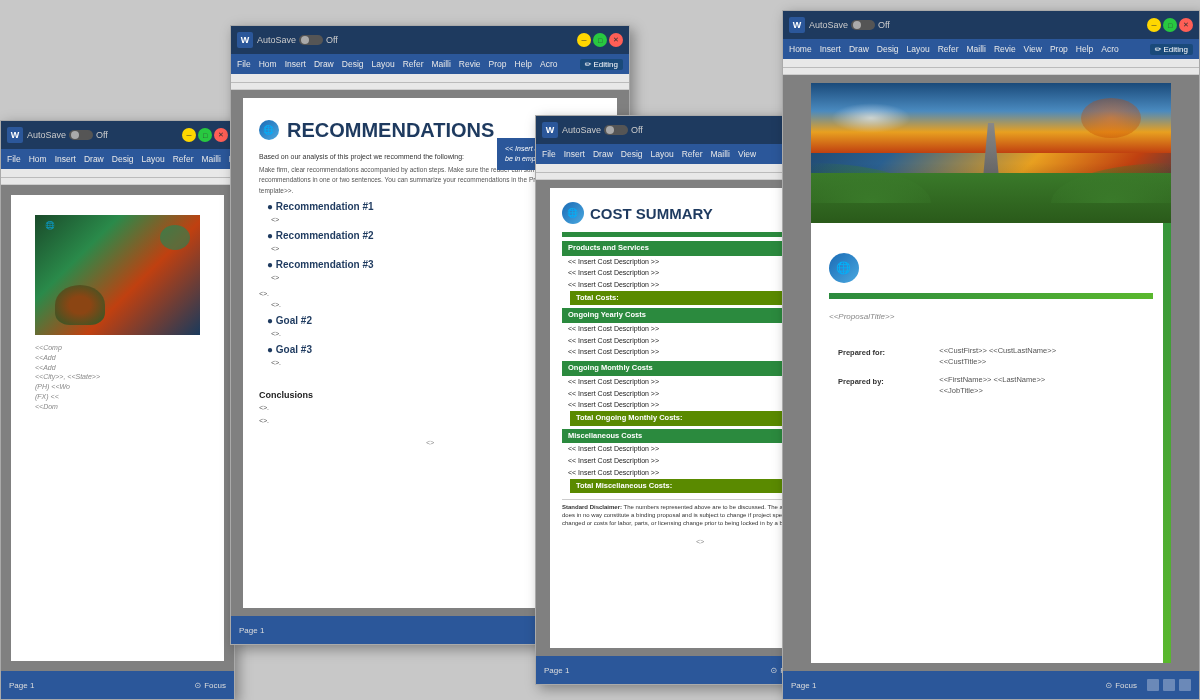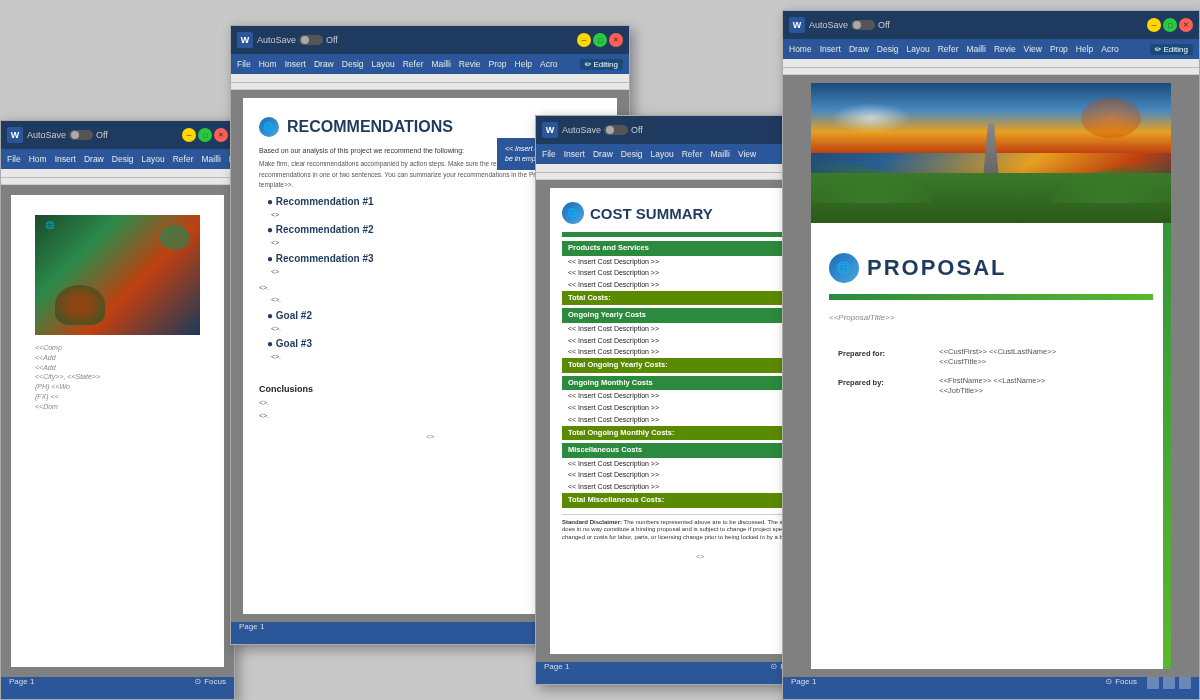--- a/index.html
+++ b/index.html
@@ -140,24 +140,24 @@
       min-height: 100%;
       padding: 20px 24px;
       position: relative;
       font-size: 7.5px;
       color: #222;
       line-height: 1.4;
     }
 
     
     .status-bar {
-      height: 22px;
+      height: 28px;
       background: #2b579a;
       display: flex;
-      align-items: flex-start;
+      align-items: center;
       padding: 0 8px;
       gap: 10px;
       flex-shrink: 0;
     }
     .status-bar span {
       color: #ddd;
       font-size: 8px;
     }
     .status-bar .focus-btn {
       margin-left: auto;
@@ -247,21 +247,21 @@
       font-weight: bold;
       padding: 2px 6px;
       margin: 3px 0 0;
     }
     .cost-total-row {
       background: #5a8a00;
       color: #fff;
       font-size: 7.5px;
       font-weight: bold;
       padding: 2px 6px;
-      margin: 0 0 2px;
+      margin: 0 8px 2px;
     }
     .cost-item {
       font-size: 7px;
       color: #222;
       padding: 1px 6px;
     }
     .cost-title-block {
       display: flex;
       align-items: center;
       gap: 6px;
@@ -481,21 +481,21 @@
   <div class="ruler"></div>
   <div class="page-area" style="padding:8px 12px;">
     <div class="doc-page" style="position:relative;padding:18px 16px;">
 
       <div class="doc-pull-quote">
         <span>&lt;&lt; Insert a pull quote that will be in emphasis text &gt;&gt;</span>
       </div>
 
       <div style="display:flex;align-items:center;gap:8px;margin-bottom:8px;">
         <div style="width:20px;height:20px;background:linear-gradient(135deg,#1a6bb5,#4aa8e0);border-radius:50%;display:flex;align-items:center;justify-content:center;color:#fff;font-size:9px;">🌐</div>
-        <div style="font-size:16px;font-weight:bold;color:#1e3a5f;">RECOMMENDATIONS</div>
+        <div style="font-size:20px;font-weight:bold;color:#1e3a5f;">RECOMMENDATIONS</div>
       </div>
 
       <div class="doc-text">Based on our analysis of this project we recommend the following:</div>
 
       <div style="margin-bottom:4px;">
         <span class="doc-text" style="font-size:6.5px;color:#555;">Make firm, clear recommendations accompanied by action steps.  Make sure the reader can summarize the recommendations in one or two sentences.  You can summarize your recommendations in the Project Summary template&gt;&gt;.</span>
       </div>
 
       <div class="doc-bullet">● Recommendation #1</div>
       <div class="doc-placeholder">&lt;<insert detailed="" description="" of="" required="" action="" step="" and="" ask="" client="" to="" take="">&gt;</insert></div>
@@ -575,21 +575,20 @@
       <div class="cost-section-header">Products and Services</div>
       <div class="cost-item">&lt;&lt; Insert Cost Description &gt;&gt;</div>
       <div class="cost-item">&lt;&lt; Insert Cost Description &gt;&gt;</div>
       <div class="cost-item">&lt;&lt; Insert Cost Description &gt;&gt;</div>
       <div class="cost-total-row">Total Costs:</div>
 
       <div class="cost-section-header">Ongoing Yearly Costs</div>
       <div class="cost-item">&lt;&lt; Insert Cost Description &gt;&gt;</div>
       <div class="cost-item">&lt;&lt; Insert Cost Description &gt;&gt;</div>
       <div class="cost-item">&lt;&lt; Insert Cost Description &gt;&gt;</div>
-      <div class="cost-total-row">Total Ongoing Yearly Costs:</div>
 
       <div class="cost-section-header">Ongoing Monthly Costs</div>
       <div class="cost-item">&lt;&lt; Insert Cost Description &gt;&gt;</div>
       <div class="cost-item">&lt;&lt; Insert Cost Description &gt;&gt;</div>
       <div class="cost-item">&lt;&lt; Insert Cost Description &gt;&gt;</div>
       <div class="cost-total-row">Total Ongoing Monthly Costs:</div>
 
       <div class="cost-section-header">Miscellaneous Costs</div>
       <div class="cost-item">&lt;&lt; Insert Cost Description &gt;&gt;</div>
       <div class="cost-item">&lt;&lt; Insert Cost Description &gt;&gt;</div>
@@ -664,21 +663,20 @@
         <div class="proposal-road"></div>
         <div style="position:absolute;bottom:0;left:0;right:0;height:50px;background:linear-gradient(to top,#2a5a1a,#3a7a2a);"></div>
 
         <div style="position:absolute;bottom:20px;left:0;width:120px;height:40px;background:radial-gradient(ellipse at bottom,#3a7a2a,transparent);border-radius:0 100% 0 0;"></div>
         <div style="position:absolute;bottom:20px;right:0;width:120px;height:40px;background:radial-gradient(ellipse at bottom,#3a7a2a,transparent);border-radius:100% 0 0 0;"></div>
       </div>
 
       <div style="padding:14px 18px;">
         <div class="proposal-title-area">
           <div class="proposal-logo">🌐</div>
-          <div class="proposal-title-text">PROPOSAL</div>
         </div>
         <div class="proposal-green-bar"></div>
 
         <div style="font-style:italic;color:#888;font-size:8px;margin-bottom:24px;">&lt;&lt;ProposalTitle&gt;&gt;</div>
 
         <table style="font-size:7.5px;border-collapse:collapse;width:100%;margin-left:9px;">
           <tbody>
               <tr>
             <td style="font-weight:bold;color:#333;padding:2px 6px 2px 0;vertical-align:top;white-space:nowrap;">Prepared for:</td>
             <td style="color:#555;">

